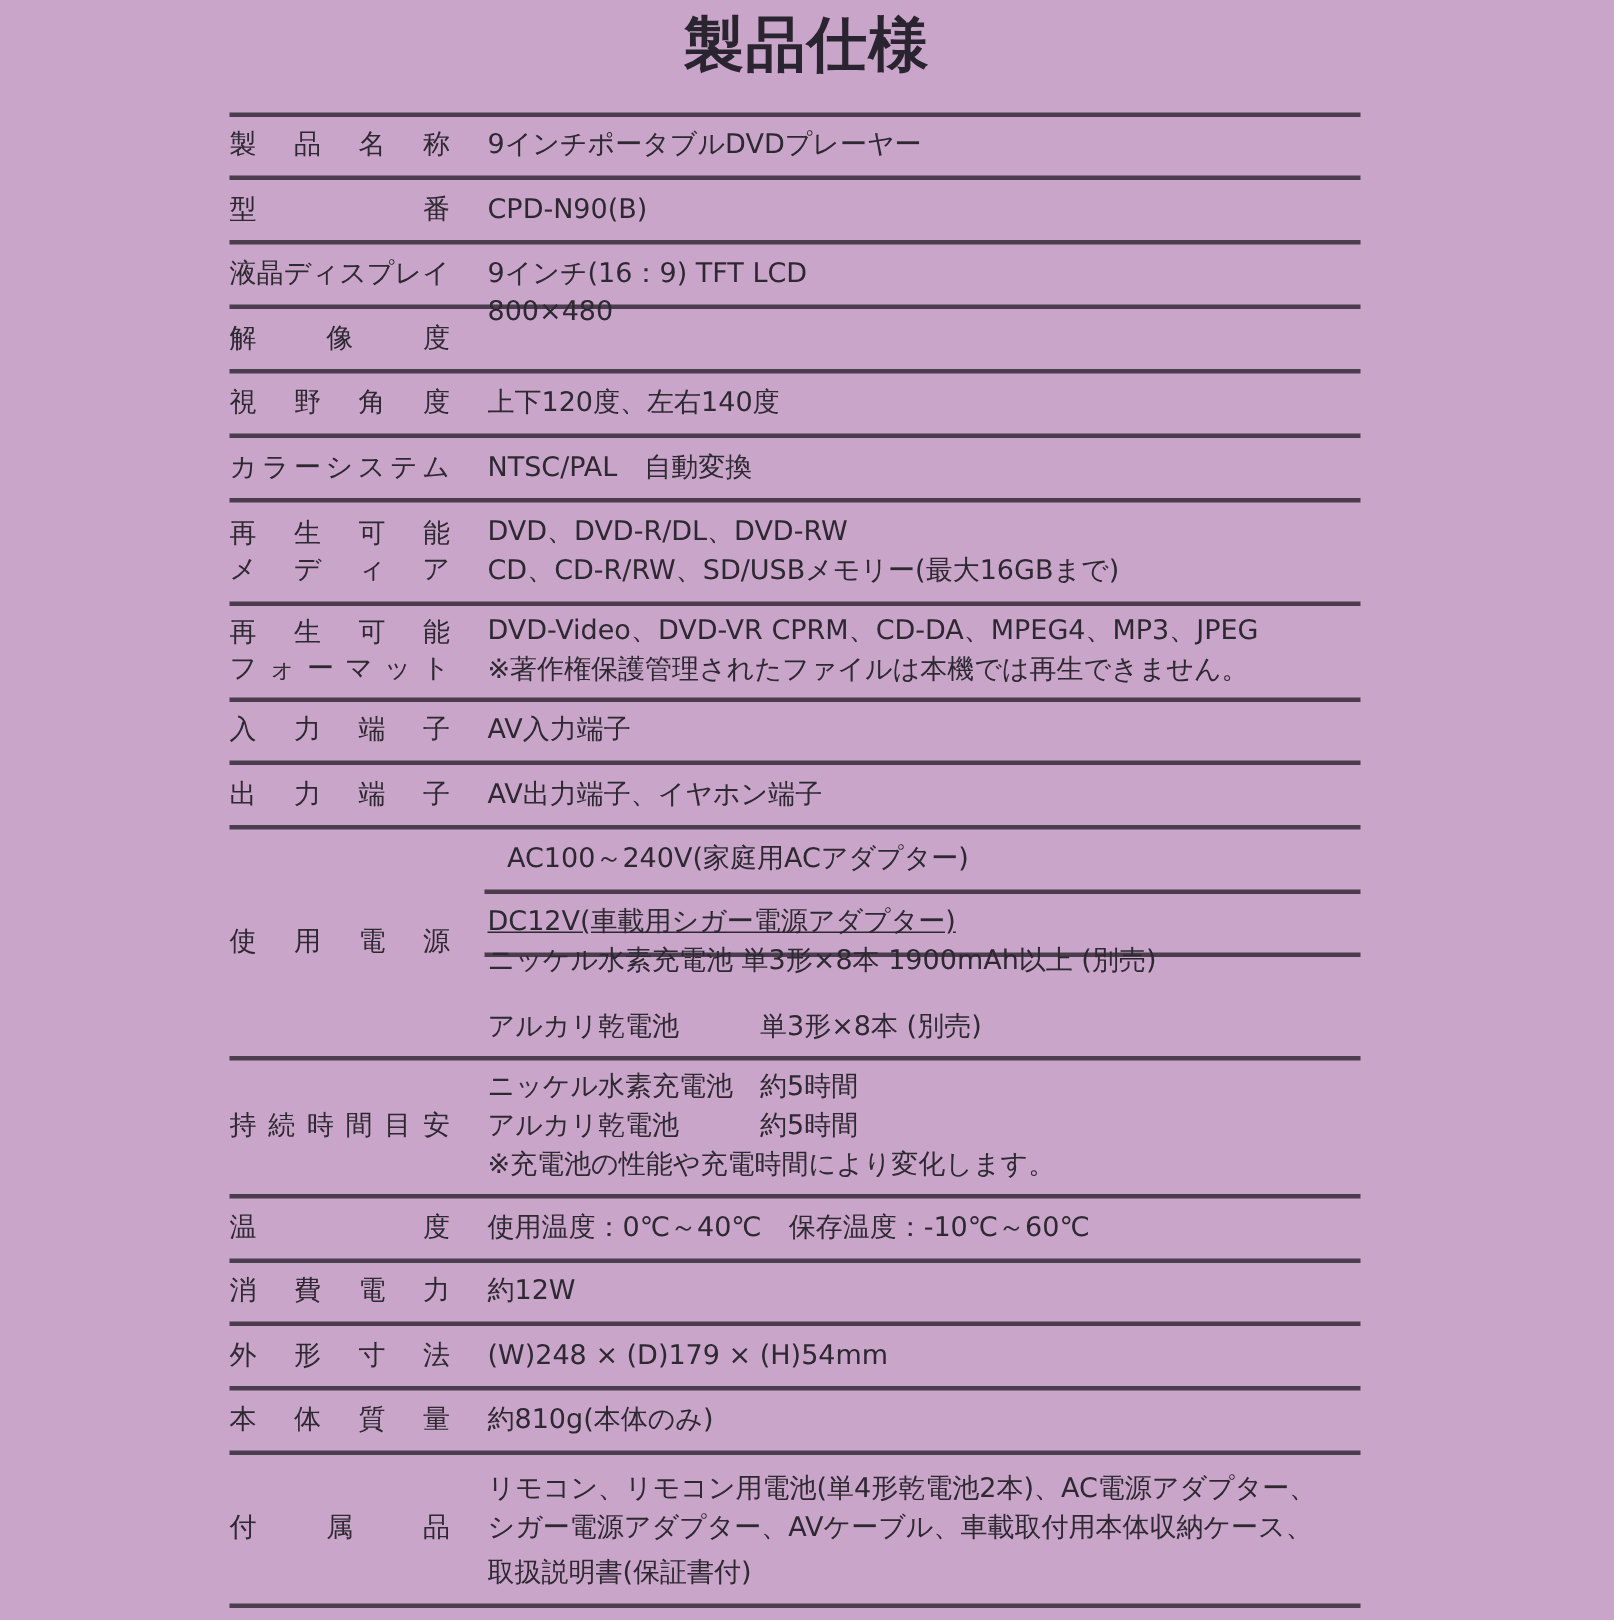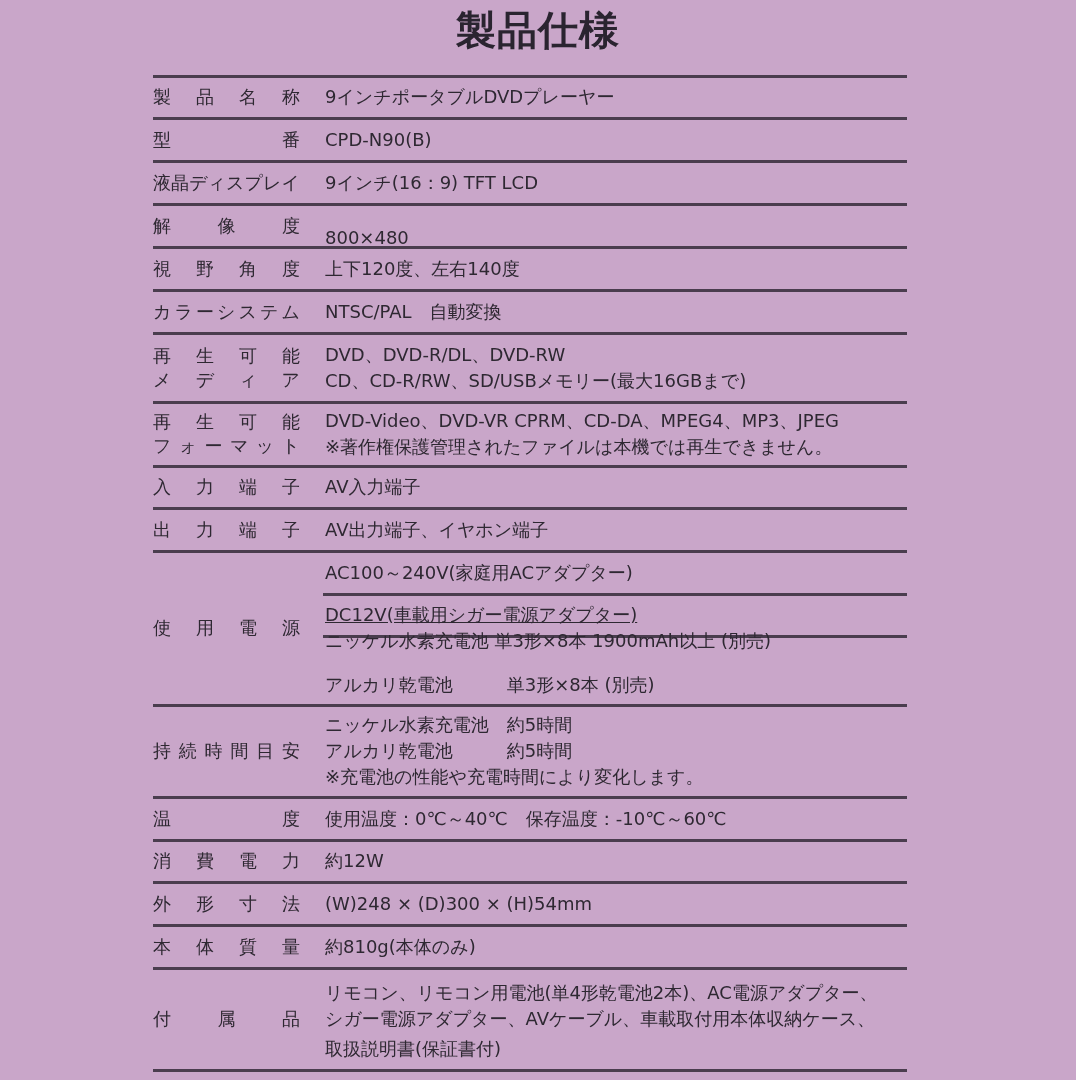--- a/index.html
+++ b/index.html
@@ -82,21 +82,21 @@
         <span>イ</span>
       </div>
       <div class="cell value" style="top: 96.5px;">9インチ(16：9) TFT LCD</div>
     </div>
     <div>
       <div class="cell label spread" style="top: 139.5px;">
         <span>解</span>
         <span>像</span>
         <span>度</span>
       </div>
-      <div class="cell value" style="top: 152px;">800×480</div>
+      <div class="cell value" style="top: 122px;">800×480</div>
     </div>
     <div>
       <div class="cell label spread" style="top: 182.5px;">
         <span>視</span>
         <span>野</span>
         <span>角</span>
         <span>度</span>
       </div>
       <div class="cell value" style="top: 182.5px; text-align: center;">上下120度、左右140度</div>
     </div>
@@ -164,21 +164,21 @@
       </div>
       <div class="cell value" style="top: 443.5px;">AV出力端子、イヤホン端子</div>
     </div>
     <div>
       <div class="cell label spread" style="top: 542px;">
         <span>使</span>
         <span>用</span>
         <span>電</span>
         <span>源</span>
       </div>
-      <div class="cell value" style="top: 486.5px;">AC100～240V(家庭用ACアダプター)</div>
+      <div class="cell value" style="top: 486.5px; margin-left: 13px;">AC100～240V(家庭用ACアダプター)</div>
       <div class="cell value" style="top: 529px; text-decoration: underline;">DC12V(車載用シガー電源アダプター)</div>
       <div class="cell value" style="top: 555px;">ニッケル水素充電池 単3形×8本 1900mAh以上 (別売)</div>
       <div class="cell value" style="top: 598.5px;">アルカリ乾電池　　　単3形×8本 (別売)</div>
     </div>
     <div>
       <div class="cell label spread" style="top: 665px;">
         <span>持</span>
         <span>続</span>
         <span>時</span>
         <span>間</span>
@@ -205,21 +205,21 @@
       </div>
       <div class="cell value" style="top: 775px;">約12W</div>
     </div>
     <div>
       <div class="cell label spread" style="top: 817.5px;">
         <span>外</span>
         <span>形</span>
         <span>寸</span>
         <span>法</span>
       </div>
-      <div class="cell value" style="top: 817.5px;">(W)248 × (D)300 × (H)54mm</div>
+      <div class="cell value" style="top: 817.5px;">(W)248 × (D)179 × (H)54mm</div>
     </div>
     <div>
       <div class="cell label spread" style="top: 860.5px;">
         <span>本</span>
         <span>体</span>
         <span>質</span>
         <span>量</span>
       </div>
       <div class="cell value" style="top: 860.5px;">約810g(本体のみ)</div>
     </div>

